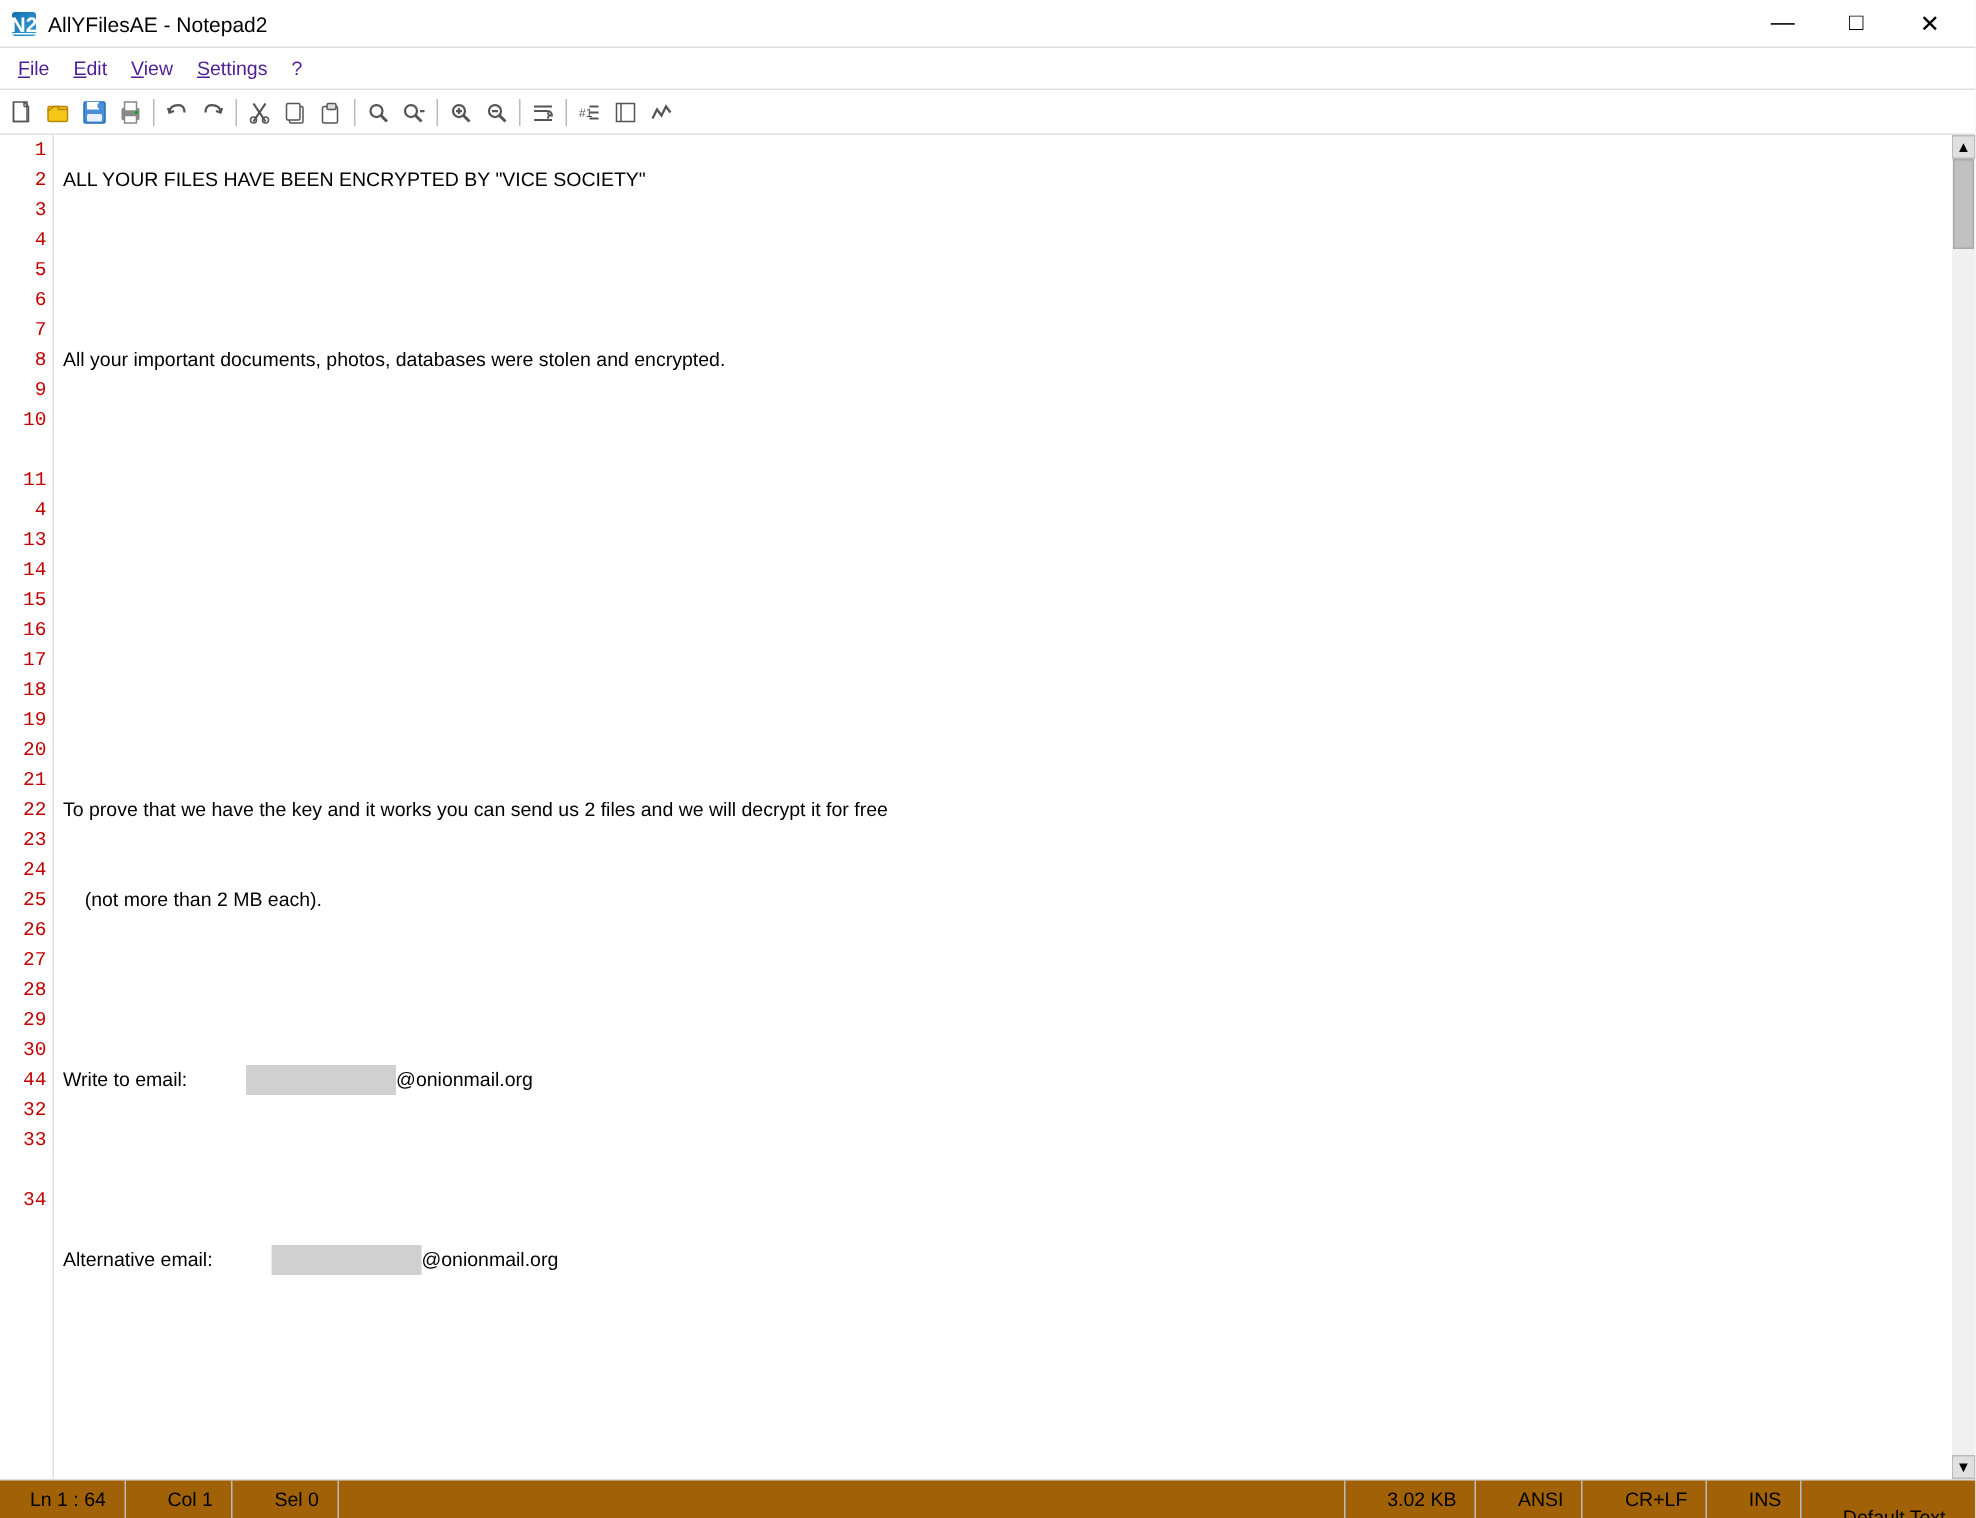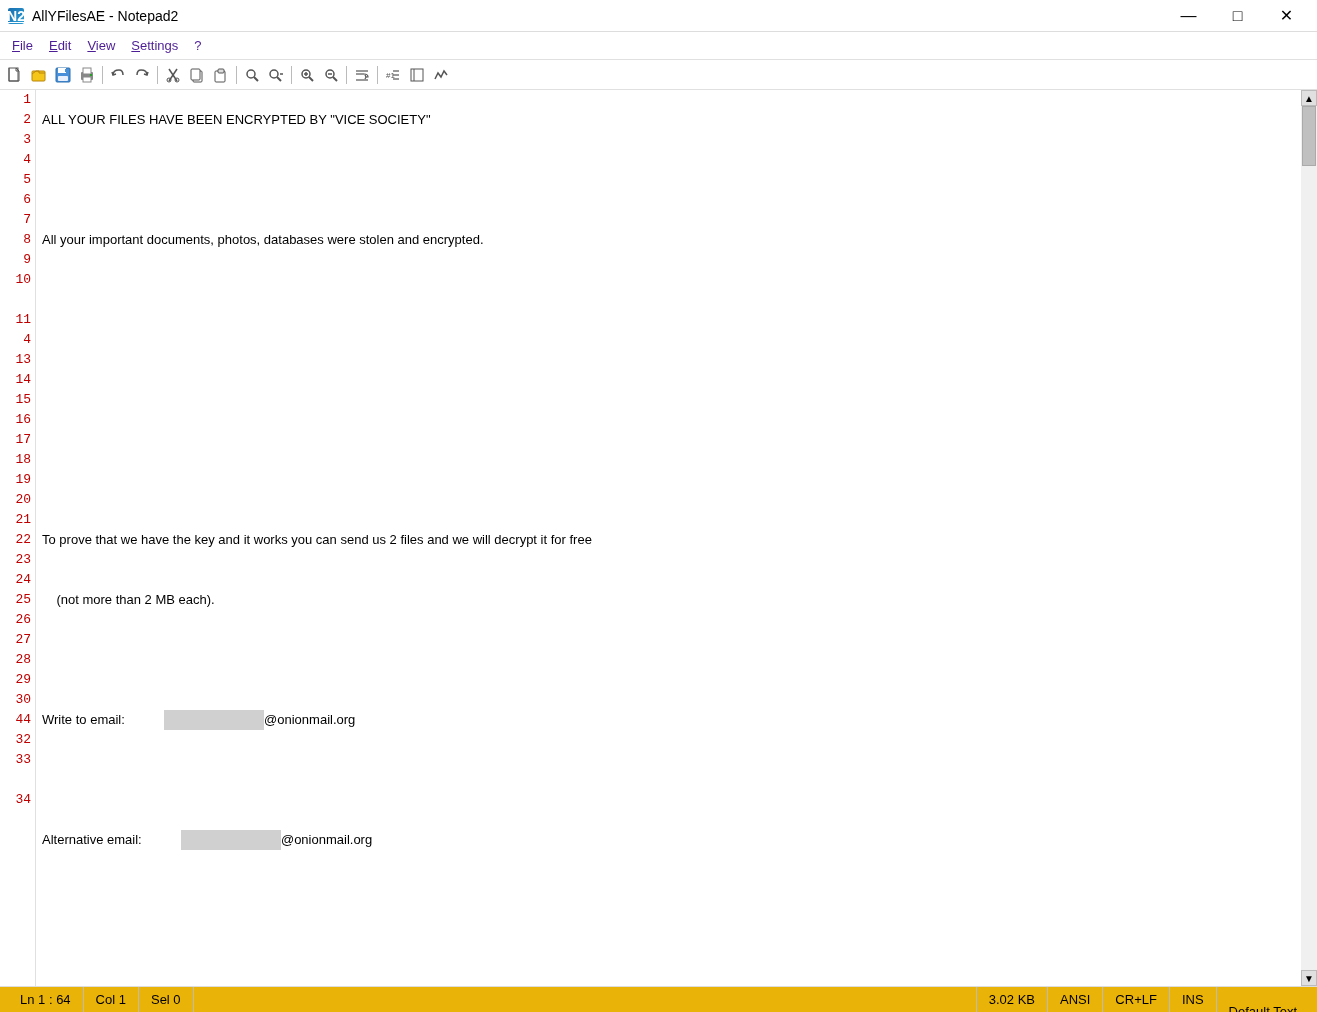--- a/index.html
+++ b/index.html
@@ -190,28 +190,28 @@
       background: #d0d0d0;
       color: transparent;
       display: inline-block;
       min-width: 100px;
       margin-left: 32px;
     }
 
     
     #statusbar {
       height: 26px;
-      background: #eab308;
+      background: #a16207;
       border-top: 1px solid #ddd;
       display: flex;
       align-items: center;
       padding: 0 8px;
       font-size: 13px;
       color: #000;
-      gap: 0;
+      gap: 16px;
     }
 
     .status-section {
       padding: 0 12px;
       border-right: 1px solid #bbb;
       height: 100%;
       display: flex;
       align-items: center;
       white-space: nowrap;
     }

